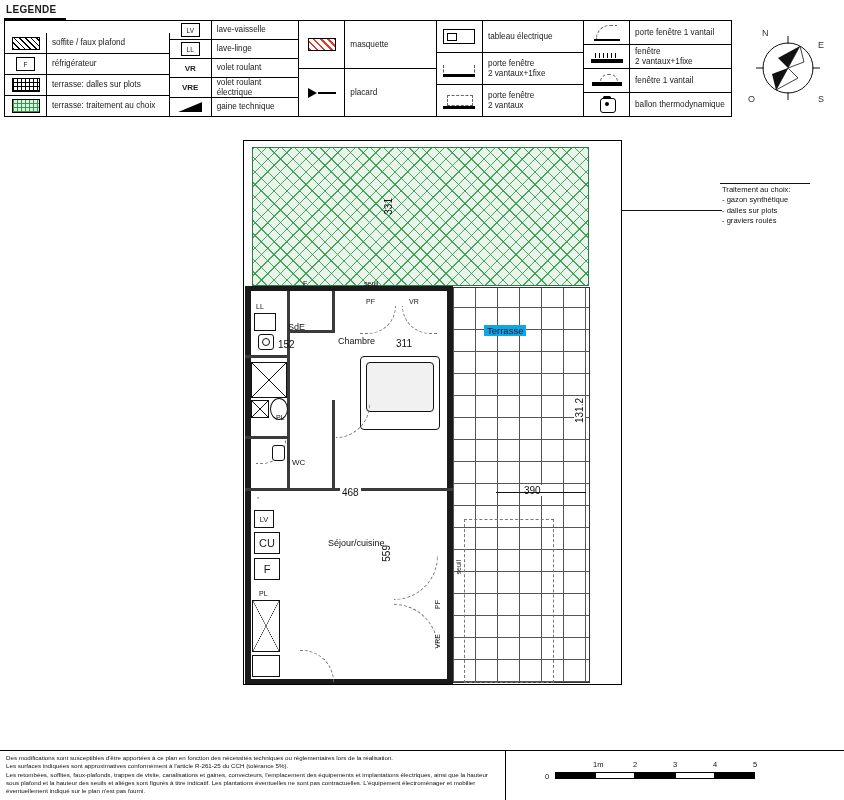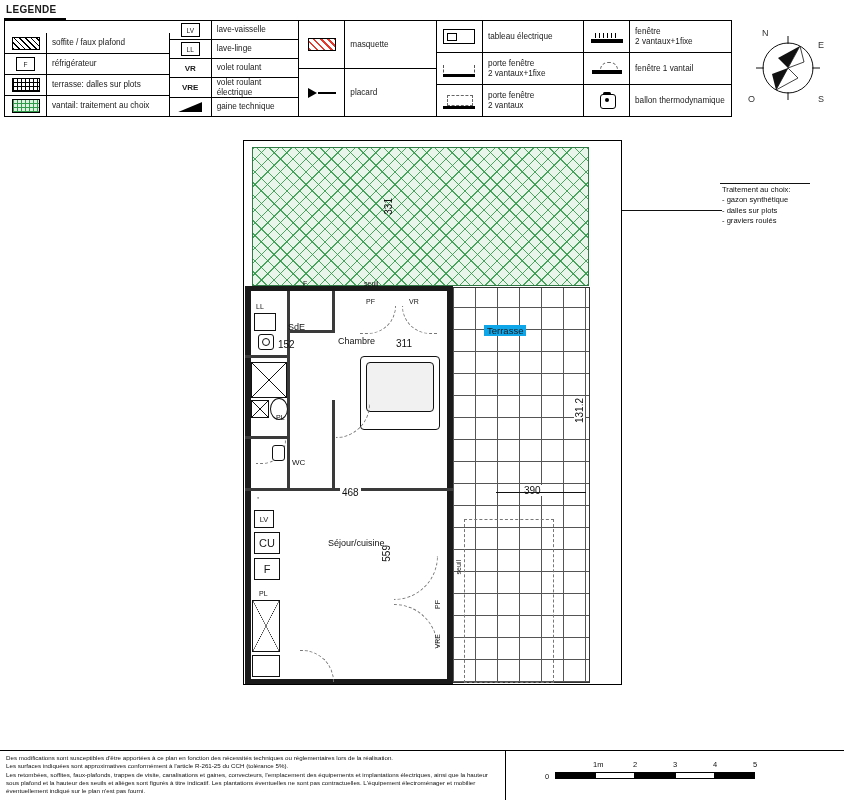--- a/index.html
+++ b/index.html
@@ -314,21 +314,21 @@
     <div class="lrow">
       <div class="lsym">
           <div class="sym-grid-plots"></div>
         </div>
       <div class="ltxt">terrasse: dalles sur plots</div>
     </div>
     <div class="lrow">
       <div class="lsym">
           <div class="sym-grid-green"></div>
         </div>
-      <div class="ltxt">vantail: traitement au choix</div>
+      <div class="ltxt">terrasse: traitement au choix</div>
     </div>
   </div>
 
   <div class="legend-col lc2">
     <div class="lrow">
       <div class="lsym">
           <div class="sym-boxlabel">LV</div>
         </div>
       <div class="ltxt">lave-vaisselle</div>
     </div>
@@ -397,20 +397,29 @@
             <div class="hb"></div>
             <div class="bar"></div>
           </div>
       </div>
       <div class="ltxt" style="white-space:pre-line">porte fenêtre
 2 vantaux</div>
     </div>
   </div>
 
   <div class="legend-col lc4" style="border-right:none">
+    <div class="lrow">
+      <div class="lsym">
+        <div class="sym-porte1">
+            <div class="arcq"></div>
+            <div class="bar"></div>
+          </div>
+      </div>
+      <div class="ltxt">porte fenêtre 1 vantail</div>
+    </div>
     <div class="lrow">
       <div class="lsym">
         <div class="sym-fen2">
             <div class="dots"></div>
             <div class="bar"></div>
           </div>
       </div>
       <div class="ltxt" style="white-space:pre-line">fenêtre
 2 vantaux+1fixe</div>
     </div>

